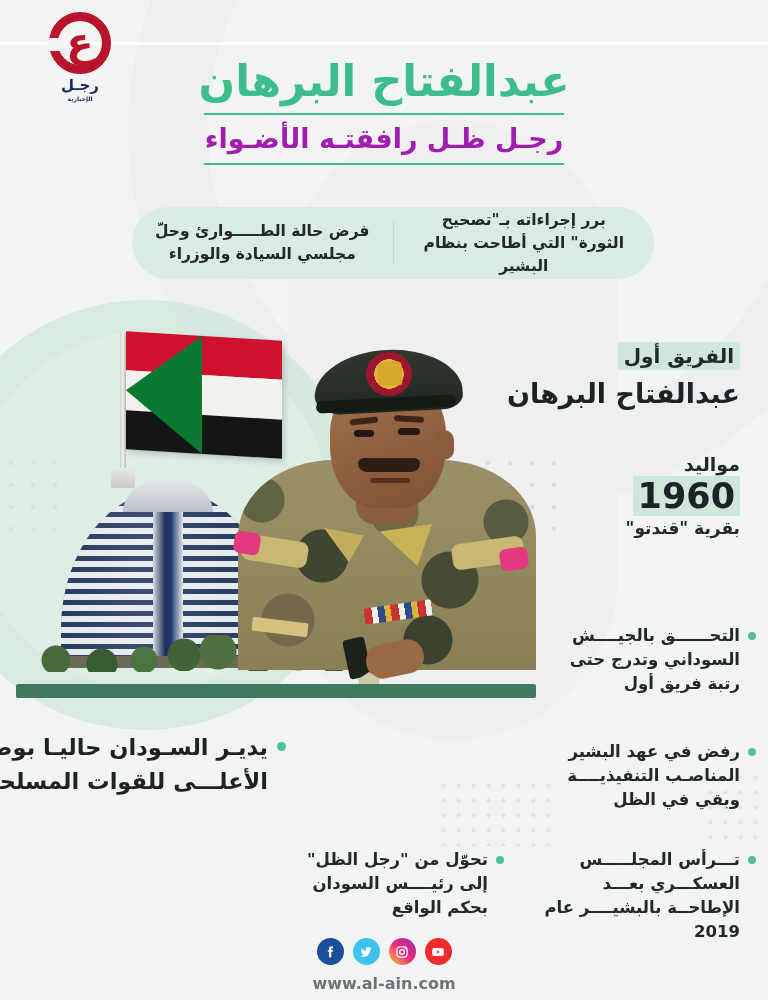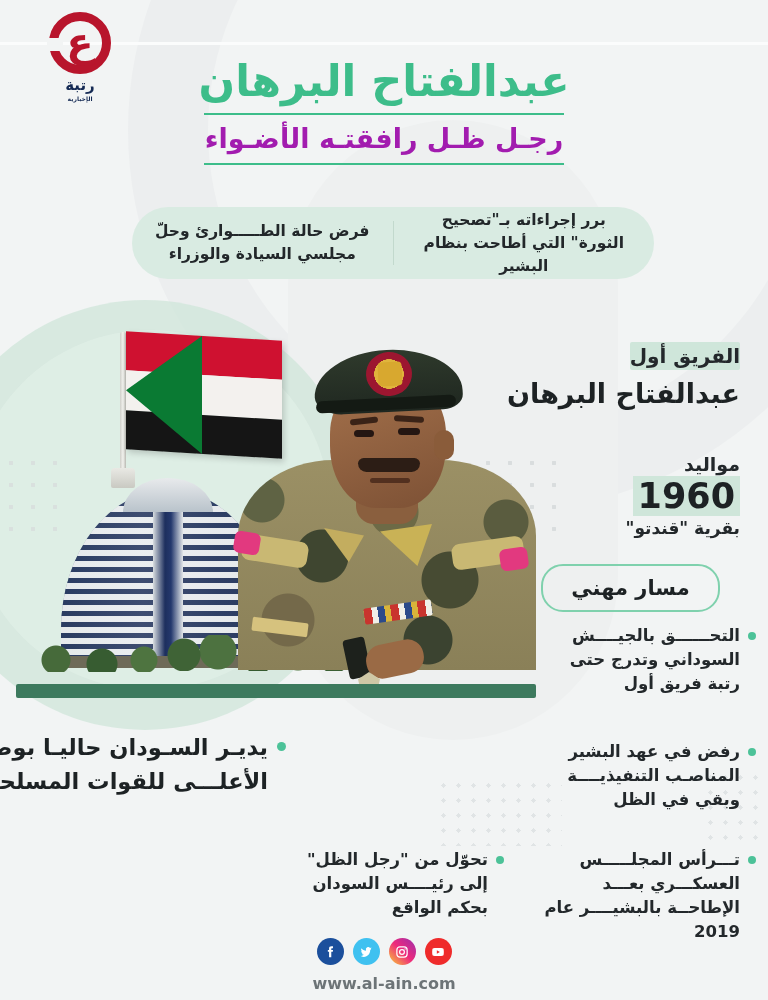--- a/index.html
+++ b/index.html
@@ -161,21 +161,21 @@
     border-radius:16px;transform:rotate(-12deg);}
   .m-obj{position:absolute;left:108px;top:296px;width:22px;height:40px;background:#1d211c;
     border-radius:4px;transform:rotate(-12deg);}
   .m-medal{position:absolute;left:120px;top:330px;width:22px;height:24px;background:#cfc8a6;
     clip-path:polygon(50% 0,100% 30%,82% 100%,18% 100%,0 30%);}
   .photo-bar{position:absolute;left:0px;top:374px;width:520px;height:14px;
     background:#3d7a5e;border-radius:2px;}
 
   
   .rank{position:absolute;right:28px;top:344px;color:#23282b;font-size:20px;font-weight:600;}
-  .rank-hl{background:#cfe6da;padding:2px 0;border-radius:2px;}
+  .rank-hl{background:#cfe6da;padding:2px 6px;border-radius:2px;}
   .name{position:absolute;right:28px;top:378px;color:#1d2224;font-size:27px;font-weight:700;}
   .born-lbl{position:absolute;right:28px;top:453px;color:#23282b;font-size:19px;font-weight:600;}
   .born-year{position:absolute;right:28px;top:476px;color:#1d2224;font-size:35px;font-weight:700;line-height:40px;}
   .born-year span{background:#cfe6da;padding:0 5px;}
   .born-place{position:absolute;right:28px;top:518px;color:#23282b;font-size:17px;font-weight:600;}
 
   .career-pill{position:absolute;right:48px;top:564px;width:175px;height:44px;
     border:2px solid #7fd1ad;border-radius:22px;display:flex;align-items:center;justify-content:center;
     color:#1d2224;font-size:21px;font-weight:700;background:transparent;}
 
@@ -223,21 +223,21 @@
   <div class="dots dots-a"></div>
   <div class="dots dots-b"></div>
   <div class="dots dots-d"></div>
 
   <div class="logo">
     <div class="logo-mark">
       <div class="logo-ring"></div>
       <div class="logo-notch"></div>
       <div class="logo-ain">ع</div>
     </div>
-    <div class="logo-word">رتبة</div>
+    <div class="logo-word">رجـل</div>
     <div class="logo-sub">الإخبارية</div>
   </div>
 
   <div class="head">
     <div class="head-title">عبدالفتاح البرهان</div>
     <div class="rule"></div>
     <div class="head-sub">رجـل ظـل رافقتـه الأضـواء</div>
     <div class="rule2"></div>
   </div>
 
@@ -302,21 +302,20 @@
   </div>
 
   <div class="rank">
     <span class="rank-hl">الفريق أول</span>
   </div>
   <div class="name">عبدالفتاح البرهان</div>
   <div class="born-lbl">مواليد</div>
   <div class="born-year"><span>1960</span></div>
   <div class="born-place">بقرية "قندتو"</div>
 
-  <div class="career-pill">مسار مهني</div>
 
   <div class="ritem ritem-2">
     <span class="bullet"></span>
     <span>رفض في عهد البشير المناصـب التنفيذيــــة وبقي في الظل</span>
   </div>
   <div class="ritem ritem-1">
     <span class="bullet"></span>
     <span>التحــــــق بالجيــــش السوداني وتدرج حتى رتبة فريق أول</span>
   </div>
   <div class="ritem ritem-3">

